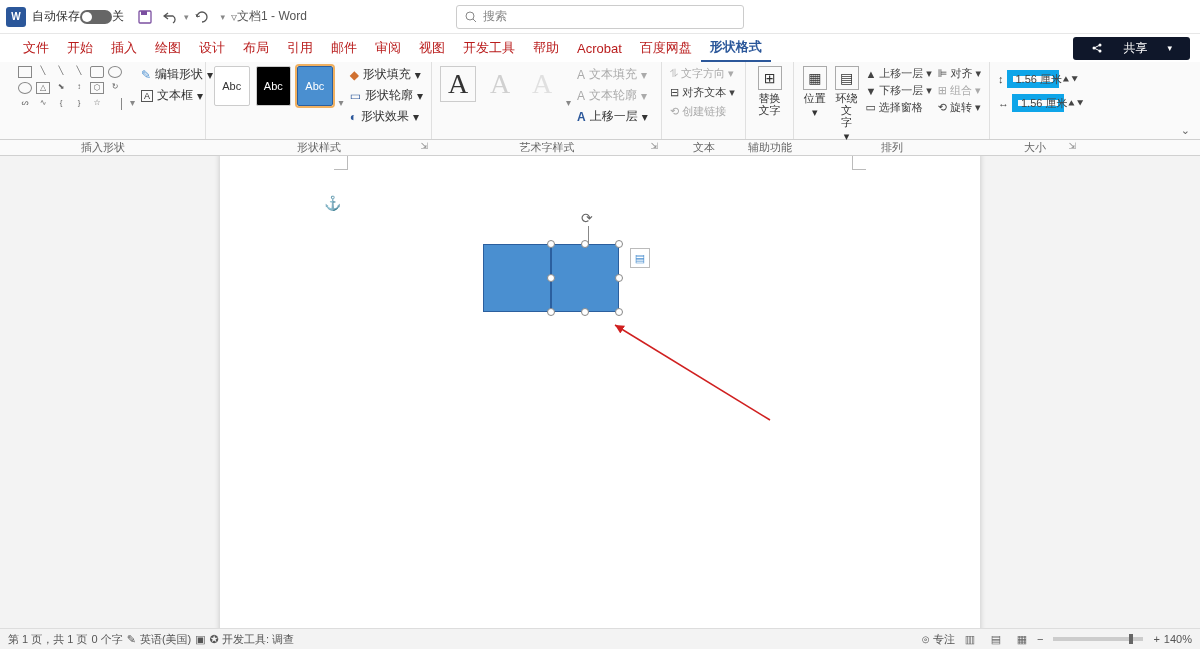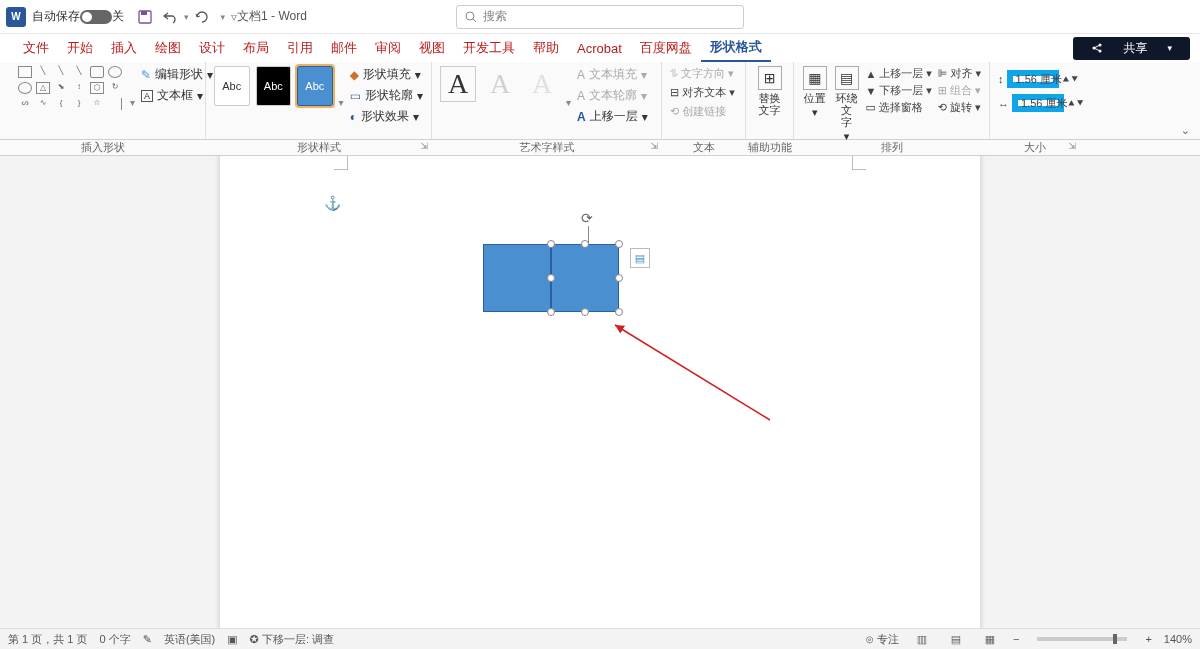--- a/index.html
+++ b/index.html
@@ -60,21 +60,21 @@
 .square1 { position:absolute; left:263px; top:94px; width:68px; height:68px; background:#4a8fd0; border:1px solid #2b5f9e; }
 .square2 { position:absolute; left:331px; top:94px; width:68px; height:68px; background:#4a8fd0; border:1px solid #2b5f9e; }
 .sel-handle { position:absolute; width:8px; height:8px; background:#fff; border:1px solid #888; border-radius:50%; }
 .rot-handle { position:absolute; left:361px; top:60px; width:16px; height:16px; color:#666; font-size:14px; }
 .rot-line { position:absolute; left:368px; top:76px; width:1px; height:18px; background:#888; }
 .layout-icon { position:absolute; left:410px; top:98px; width:20px; height:20px; border:1px solid #bbb; background:#fff; display:flex; align-items:center; justify-content:center; color:#4a8fd0; font-size:11px;}
 .arrow-line { position:absolute; left:390px; top:170px; width:170px; height:110px; pointer-events:none; }
 .anno { position:absolute; left:375px; top:270px; color:#d02020; font-size:16px; font-weight:500; line-height:24px; }
 
 
-.status-bar { position:absolute; bottom:0; left:0; right:0; height:21px; background:#f3f3f3; border-top:1px solid #ddd; display:flex; align-items:center; padding:0 8px; font-size:11px; color:#555; gap:12px; }
+.status-bar { position:absolute; bottom:0; left:0; right:0; height:21px; background:#f3f3f3; border-top:1px solid #ddd; display:flex; align-items:center; padding:0 8px; font-size:11px; color:#555; gap:4px; }
 .status-bar .spacer { flex:1; }
 .view-btn { width:22px; height:16px; display:flex; align-items:center; justify-content:center; color:#666; }
 .zoom-slider { width:90px; height:4px; background:#ccc; position:relative; margin:0 6px; }
 .zoom-slider::after { content:""; position:absolute; right:10px; top:-3px; width:4px; height:10px; background:#666; }
 
 svg { display:block; }
 </style>
 </head>
 <body>
 
@@ -297,21 +297,21 @@
 
   </div>
 </div>
 
 <div class="status-bar">
   <span>第 1 页，共 1 页</span>
   <span>0 个字</span>
   <span>✎</span>
   <span>英语(美国)</span>
   <span>▣</span>
-  <span>✪ <span>下移一层: 调查</span></span>
+  <span>✪ <span>开发工具: 调查</span></span>
   <div class="spacer"></div>
   <span>⊙ <span>专注</span></span>
   <div class="view-btn">▥</div>
   <div class="view-btn">▤</div>
   <div class="view-btn">▦</div>
   <span>−</span>
   <div class="zoom-slider"></div>
   <span>+</span>
   <span>140%</span>
 </div>

